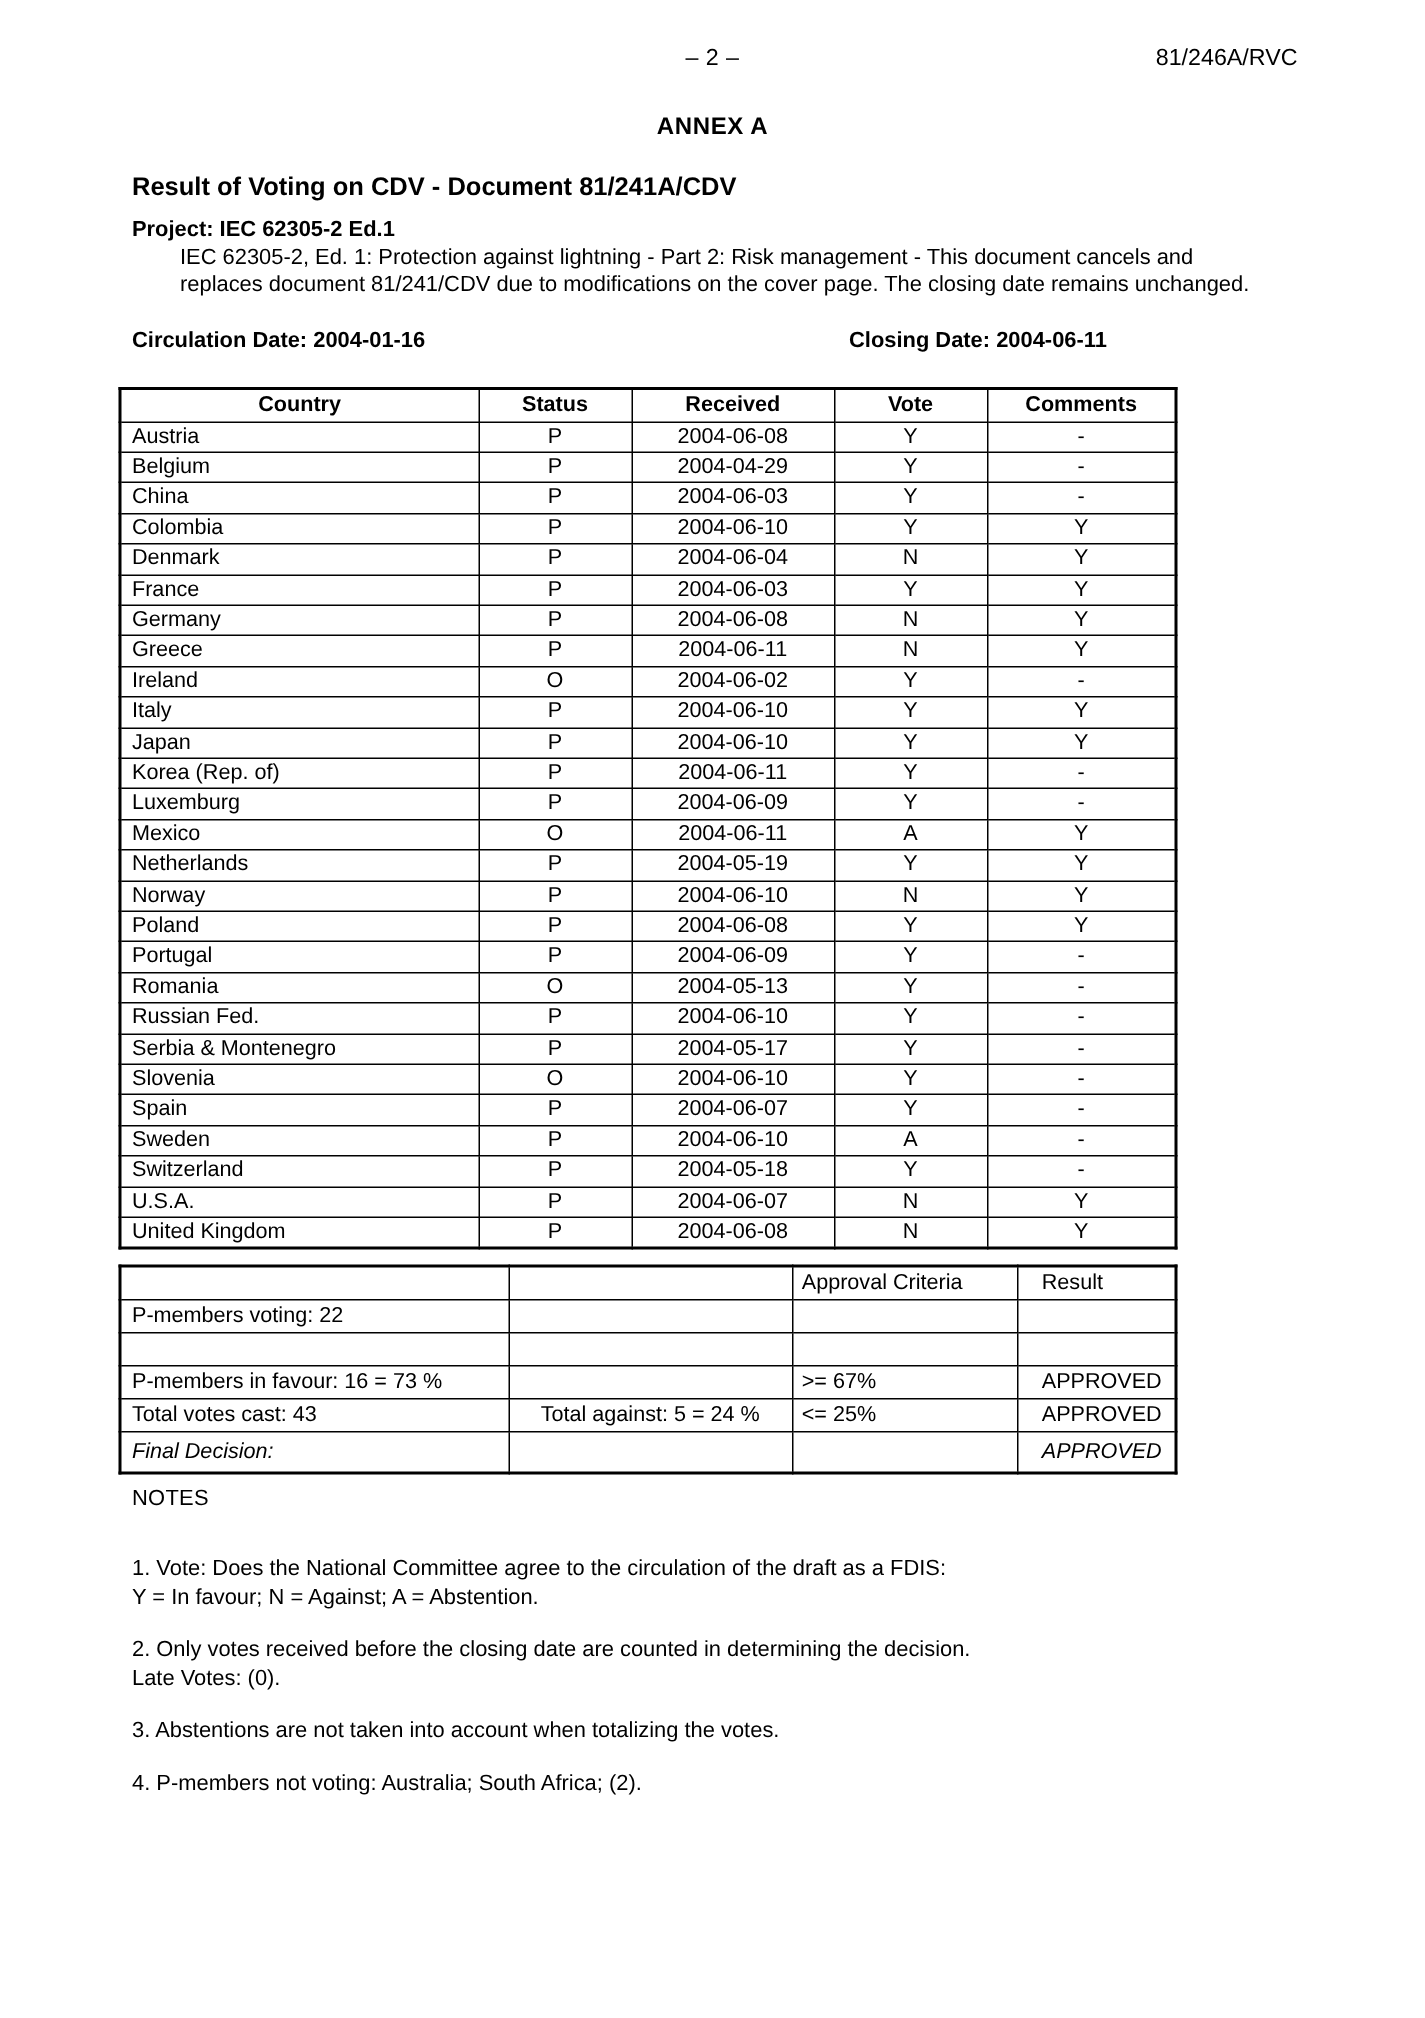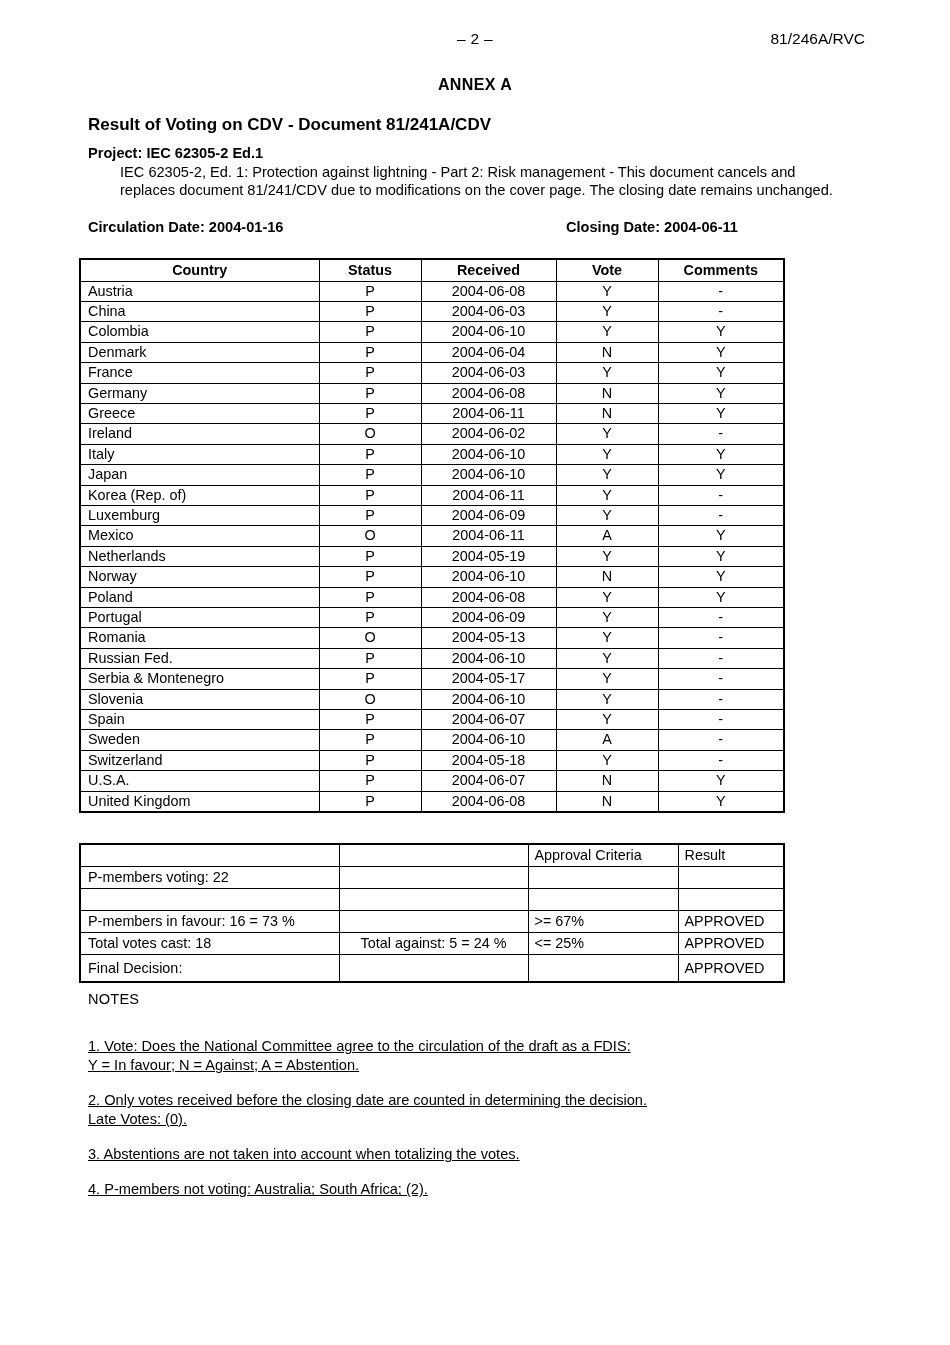--- a/index.html
+++ b/index.html
@@ -153,46 +153,46 @@
   }
   #summary-table td.s-mid {
     text-align: center;
   }
   #summary-table td.s-crit {
     text-align: left;
     padding-left: 6px;
   }
   #summary-table td.s-result {
     text-align: left;
-    padding-left: 6px;
+    padding-left: 16px;
   }
   #summary-table tr.tall td {
     height: 26px;
     line-height: 26px;
+    font-style: italic;
   }
 
   
   .notes {
     position: absolute;
     top: 990px;
     left: 88px;
     width: 760px;
     font-size: 14.6px;
     line-height: 18.4px;
   }
   .notes-heading {
     margin-bottom: 29px;
     letter-spacing: 0.2px;
   }
   .note-item {
     margin-bottom: 17px;
   }
   .note-line {
     display: block;
-    text-decoration: underline;
   }
 </style>
 </head>
 <body>
 
 <div class="page">
 
   <div class="doc-header">
     <div class="page-number">– 2 –</div>
     <div class="doc-id">81/246A/RVC</div>
@@ -231,20 +231,27 @@
     </thead>
     <tbody id="votes-body">
         <tr>
           <td class="c-country">Austria</td>
           <td class="c-status">P</td>
           <td class="c-received">2004-06-08</td>
           <td class="c-vote">Y</td>
           <td class="c-comments">-</td>
         </tr>
         <tr>
+          <td class="c-country">Belgium</td>
+          <td class="c-status">P</td>
+          <td class="c-received">2004-04-29</td>
+          <td class="c-vote">Y</td>
+          <td class="c-comments">-</td>
+        </tr>
+        <tr>
           <td class="c-country">China</td>
           <td class="c-status">P</td>
           <td class="c-received">2004-06-03</td>
           <td class="c-vote">Y</td>
           <td class="c-comments">-</td>
         </tr>
         <tr>
           <td class="c-country">Colombia</td>
           <td class="c-status">P</td>
           <td class="c-received">2004-06-10</td>
@@ -441,21 +448,21 @@
           <td class="s-crit"></td>
           <td class="s-result"></td>
         </tr>
         <tr>
           <td class="s-label">P-members in favour: 16 = 73 %</td>
           <td class="s-mid"></td>
           <td class="s-crit">&gt;= 67%</td>
           <td class="s-result">APPROVED</td>
         </tr>
         <tr>
-          <td class="s-label">Total votes cast: 18</td>
+          <td class="s-label">Total votes cast: 43</td>
           <td class="s-mid">Total against: 5 = 24 %</td>
           <td class="s-crit">&lt;= 25%</td>
           <td class="s-result">APPROVED</td>
         </tr>
         <tr class="tall">
           <td class="s-label">Final Decision:</td>
           <td class="s-mid"></td>
           <td class="s-crit"></td>
           <td class="s-result">APPROVED</td>
         </tr>

